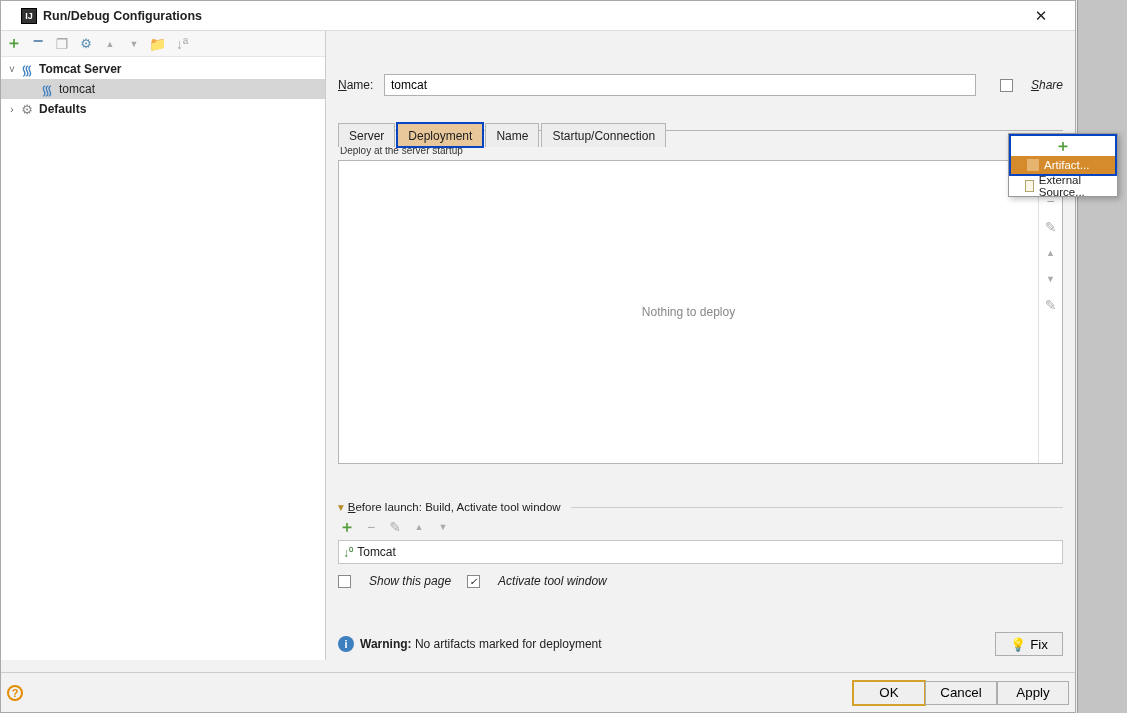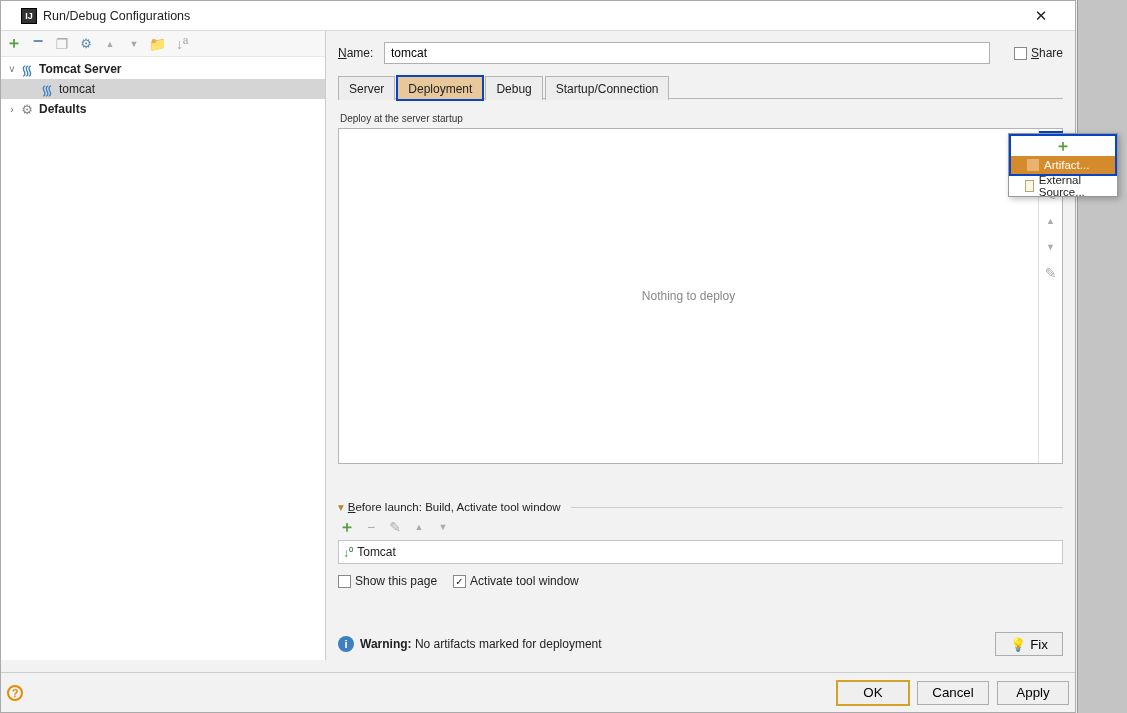--- a/index.html
+++ b/index.html
@@ -1,45 +1,45 @@
 <!DOCTYPE html>
 <html><head>
 <meta charset="utf-8">
 <style>
 * { box-sizing: border-box; margin: 0; padding: 0; }
 body { font-family: "Segoe UI", Arial, sans-serif; font-size: 12px; background: #f0f0f0; color: #222; width: 1127px; height: 713px; position: relative; overflow: hidden; }
 .window { width: 1076px; height: 713px; background: #f2f2f2; border: 1px solid #aaa; position: relative; display: flex; flex-direction: column; }
 .titlebar { height: 30px; display: flex; align-items: center; padding: 0 20px; background: #fff; border-bottom: 1px solid #ddd; }
 .title-icon { width: 16px; height: 16px; background: #333; border: 1px solid #000; margin-right: 6px; display: inline-flex; align-items: center; justify-content: center; color: #fff; font-size: 9px; font-weight: bold; }
-.title-text { flex: 1; font-size: 12.5px; }
+.title-text { flex: 1; font-size: 12.5px; font-weight: bold; }
 .close-x { width: 28px; text-align: center; font-size: 15px; cursor: pointer; }
 .main { flex: 1; display: flex; min-height: 0; }
 .left-pane { width: 325px; border-right: 1px solid #ccc; background: #fff; display: flex; flex-direction: column; }
 .left-toolbar { height: 26px; display: flex; align-items: center; padding: 0 6px; gap: 10px; border-bottom: 1px solid #e6e6e6; background: #f7f7f7; }
 .tb-icon { width: 14px; height: 14px; cursor: pointer; display: inline-flex; align-items: center; justify-content: center; font-size: 14px; }
 .plus { color: #539e3d; font-weight: bold; font-size: 16px; }
 .minus { color: #6a8fb3; font-weight: bold; font-size: 18px; position: relative; top: -2px; }
 .grey { color: #aaa; }
 .wrench { color: #5a8fb3; font-size: 13px; }
 .tree { flex: 1; overflow: auto; padding-top: 2px; }
 .tree-row { display: flex; align-items: center; height: 20px; padding-left: 4px; cursor: pointer; }
 .tree-row.selected { background: #d5d5d5; }
 .exp { width: 14px; text-align: center; color: #666; font-size: 10px; }
 .tree-icon { width: 16px; height: 16px; margin-right: 4px; display: inline-flex; align-items: center; justify-content: center; font-size: 12px; }
 .tomcat-icon { color: #3d7fbf; font-size: 14px; }
 .defaults-icon { color: #888; font-size: 13px; }
 .bold { font-weight: bold; }
 .right-pane { flex: 1; display: flex; flex-direction: column; padding: 10px 12px 0 12px; background: #f2f2f2; position: relative; }
-.name-row { display: flex; align-items: center; height: 24px; margin-bottom: 8px; }
+.name-row { display: flex; align-items: center; height: 24px; margin-bottom: 8px; margin-top: 32px; }
 .name-label { width: 46px; }
 .name-input { flex: 1; height: 22px; border: 1px solid #b0b0b0; background: #fff; padding: 0 6px; font-size: 12px; margin-right: 24px; }
-.share-box { display: flex; align-items: center; gap: 4px; }
+.share-box { display: flex; align-items: center; gap: 18px; font-style: italic; }
 .chk { width: 13px; height: 13px; border: 1px solid #888; background: #fff; display: inline-flex; align-items: center; justify-content: center; font-size: 10px; }
 .tabs { display: flex; align-items: flex-end; height: 26px; border-bottom: 1px solid #b5b5b5; }
-.tab { height: 24px; padding: 0 10px; display: flex; align-items: center; border: 1px solid #b5b5b5; border-bottom: none; margin-right: 2px; background: #ededed; cursor: pointer; position: relative; top: 2px; }
+.tab { height: 24px; padding: 0 10px; display: flex; align-items: center; border: 1px solid #b5b5b5; border-bottom: none; margin-right: 2px; background: #ededed; cursor: pointer; position: relative; top: 17px; }
 .tab.active { background: #e8c89a; outline: 2px solid #0545c4; outline-offset: -1px; z-index: 2; }
 .deploy-area { flex: 1; display: flex; flex-direction: column; min-height: 0; }
 .deploy-label { margin: 14px 0 4px 2px; font-size: 10px; color: #333; }
 .deploy-box { height: 340px; border: 1px solid #b5b5b5; background: #fff; display: flex; position: relative; }
 .deploy-list { flex: 1; display: flex; align-items: center; justify-content: center; color: #888; }
 .deploy-tools { width: 24px; border-left: 1px solid #e0e0e0; display: flex; flex-direction: column; align-items: center; padding-top: 6px; gap: 10px; }
 .tool { width: 16px; height: 16px; display: flex; align-items: center; justify-content: center; cursor: pointer; font-size: 14px; color: #aaa; }
 .tool.plus-green { color: #539e3d; font-weight: bold; font-size: 16px; outline: 2px solid #0545c4; outline-offset: 2px; }
 .before-launch { margin-top: 36px; }
 .bl-header { display: flex; align-items: center; font-size: 11.5px; }
@@ -48,21 +48,21 @@
 .bl-list { border: 1px solid #c5c5c5; background: #fff; height: 24px; display: flex; align-items: center; padding: 0 4px; }
 .bl-list .bicon { color: #3a7f3a; margin-right: 4px; font-size: 12px; }
 .bl-checks { display: flex; gap: 16px; margin-top: 10px; align-items: center; }
 .warn-row { display: flex; align-items: center; margin-top: 40px; padding: 4px 0; }
 .warn-icon { width: 16px; height: 16px; border-radius: 50%; background: #3d7fbf; color: #fff; display: flex; align-items: center; justify-content: center; font-size: 11px; font-weight: bold; margin-right: 6px; }
 .warn-text b { font-weight: bold; }
 .fix-btn { margin-left: auto; height: 24px; padding: 0 14px; border: 1px solid #adadad; background: #efefef; cursor: pointer; display: flex; align-items: center; gap: 4px; }
 .bulb { color: #d4a12a; font-size: 13px; }
 .bottom-bar { height: 40px; border-top: 1px solid #ccc; margin-top: 12px; display: flex; align-items: center; padding: 0 6px; }
 .help-icon { width: 16px; height: 16px; border-radius: 50%; border: 2px solid #e28c00; color: #e28c00; display: flex; align-items: center; justify-content: center; font-size: 11px; font-weight: bold; }
-.btns { margin-left: auto; display: flex; gap: 8px; }
+.btns { margin-left: auto; display: flex; }
 .btn { height: 24px; min-width: 72px; padding: 0 14px; border: 1px solid #adadad; background: #efefef; cursor: pointer; }
 .btn.primary { outline: 2px solid #d4a12a; outline-offset: -1px; border-color: #b88a2a; }
 .popup { position: absolute; left: 1008px; top: 133px; width: 110px; background: #fff; border: 1px solid #999; box-shadow: 2px 2px 6px rgba(0,0,0,.25); z-index: 50; }
 .popup-head { height: 22px; border: 2px solid #0545c4; border-bottom: none; display: flex; align-items: center; justify-content: center; color: #539e3d; font-weight: bold; font-size: 16px; }
 .popup-item { height: 20px; display: flex; align-items: center; padding: 0 16px; gap: 5px; cursor: pointer; font-size: 11.5px; }
 .popup-item.sel { background: #d58b2b; color: #fff; border: 2px solid #0545c4; border-top: none; }
 .popup-icon { width: 12px; height: 12px; display: inline-block; }
 .art-i { background: #e6b46e; }
 .ext-i { border: 1px solid #b5a66e; background: #faf7e8; }
 .underline-first::first-letter { text-decoration: underline; }
@@ -123,21 +123,21 @@
       </div>
 
       <div class="tabs">
         <div class="tab">
             <span>Server</span>
           </div>
         <div class="tab active">
             <span>Deployment</span>
           </div>
         <div class="tab">
-            <span>Debug</span>
+            <span>Name</span>
           </div>
         <div class="tab">
             <span>Startup/Connection</span>
           </div>
       </div>
 
       <div class="deploy-area">
         <div class="deploy-label">Deploy at the server startup</div>
         <div class="deploy-box">
           <div class="deploy-list">Nothing to deploy</div>

